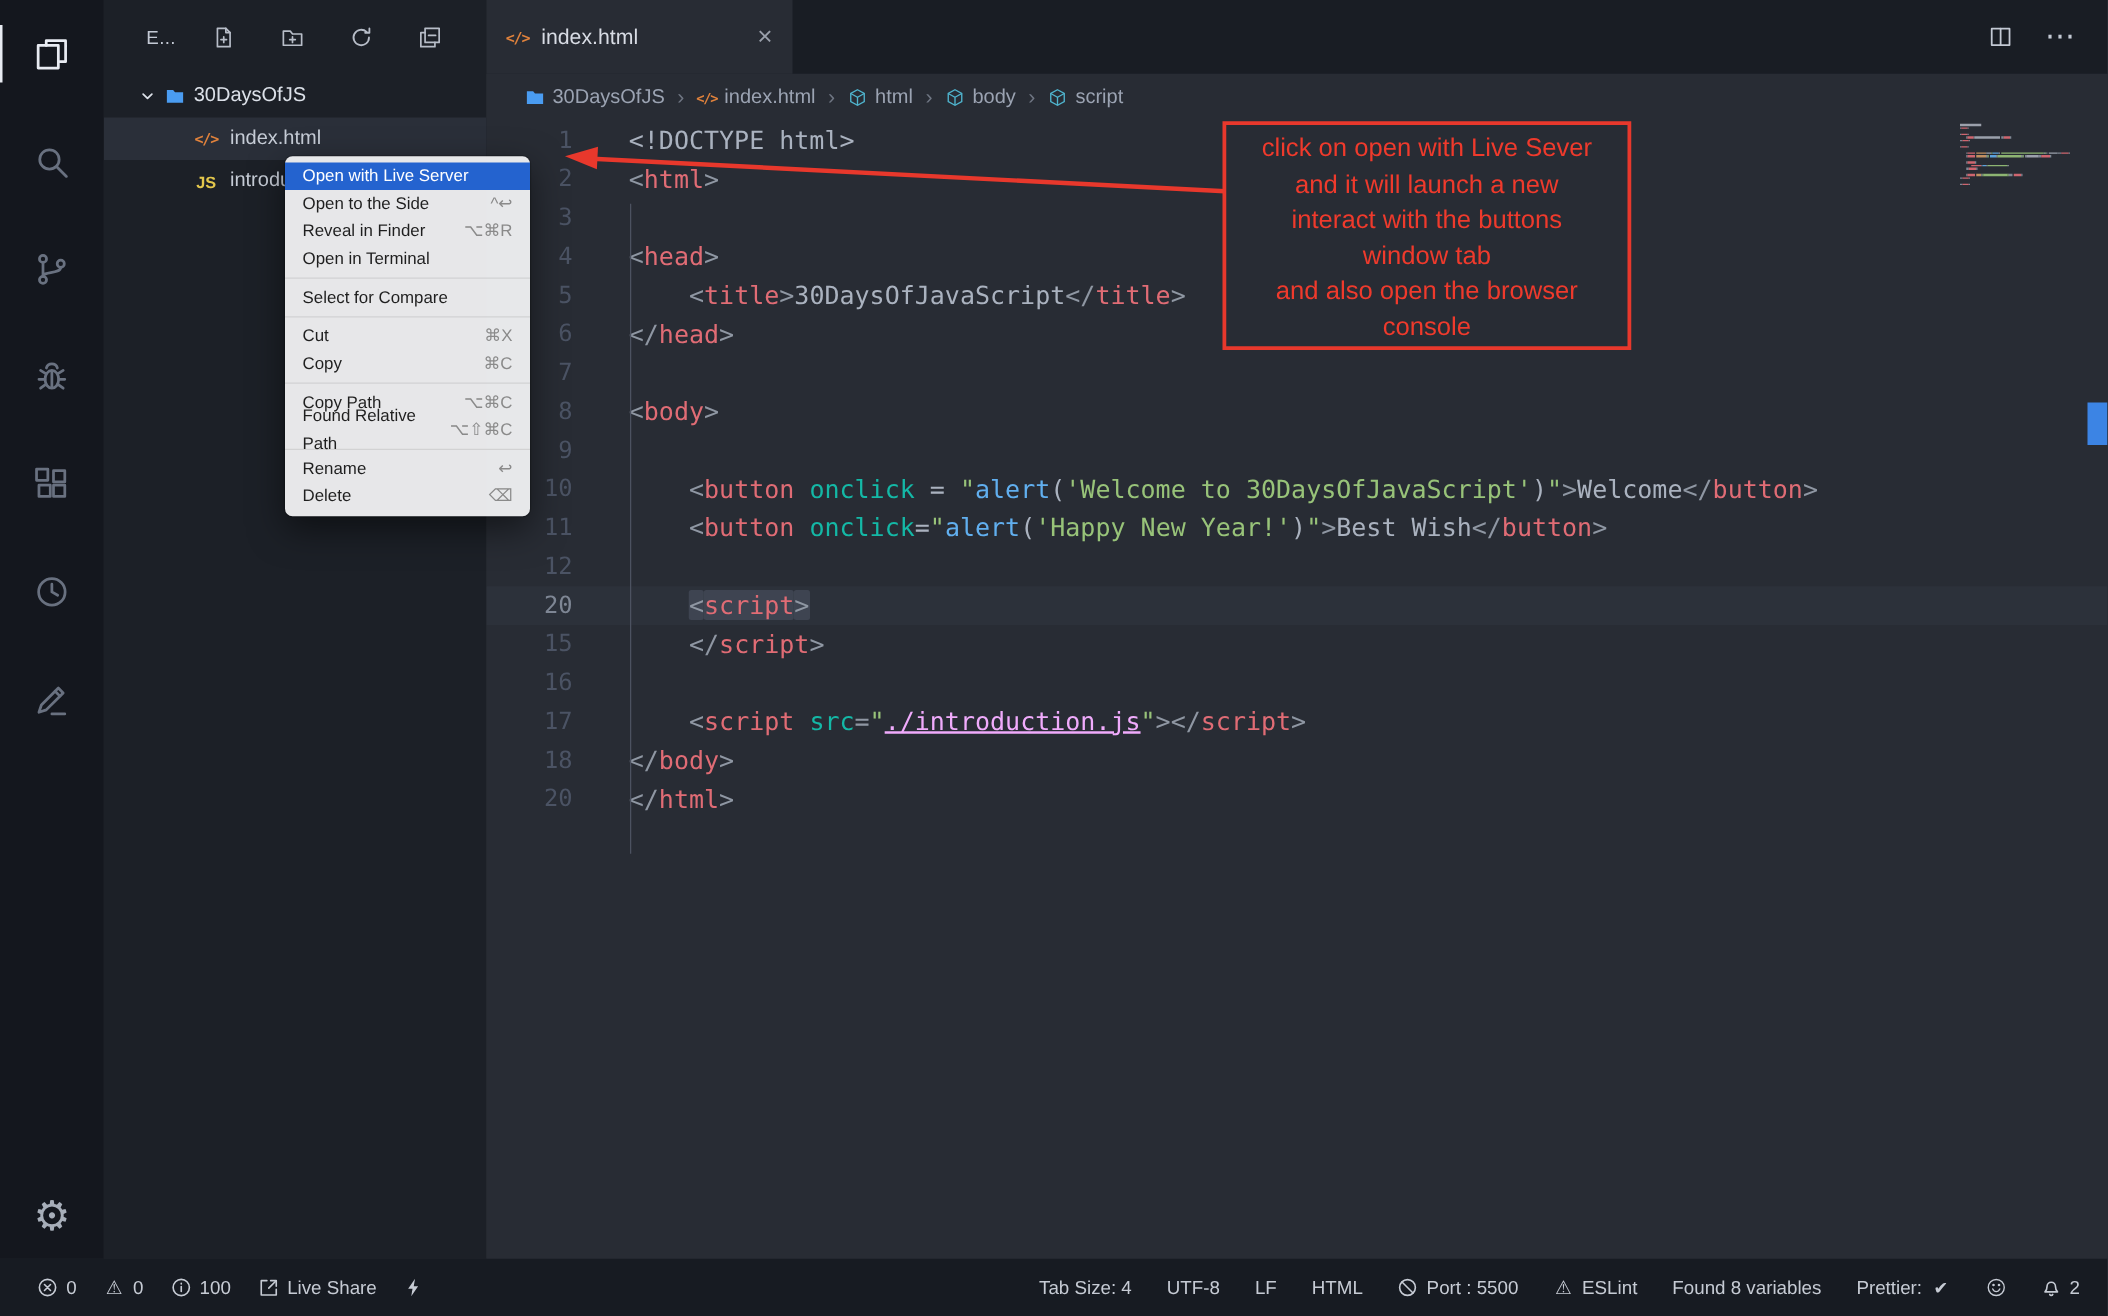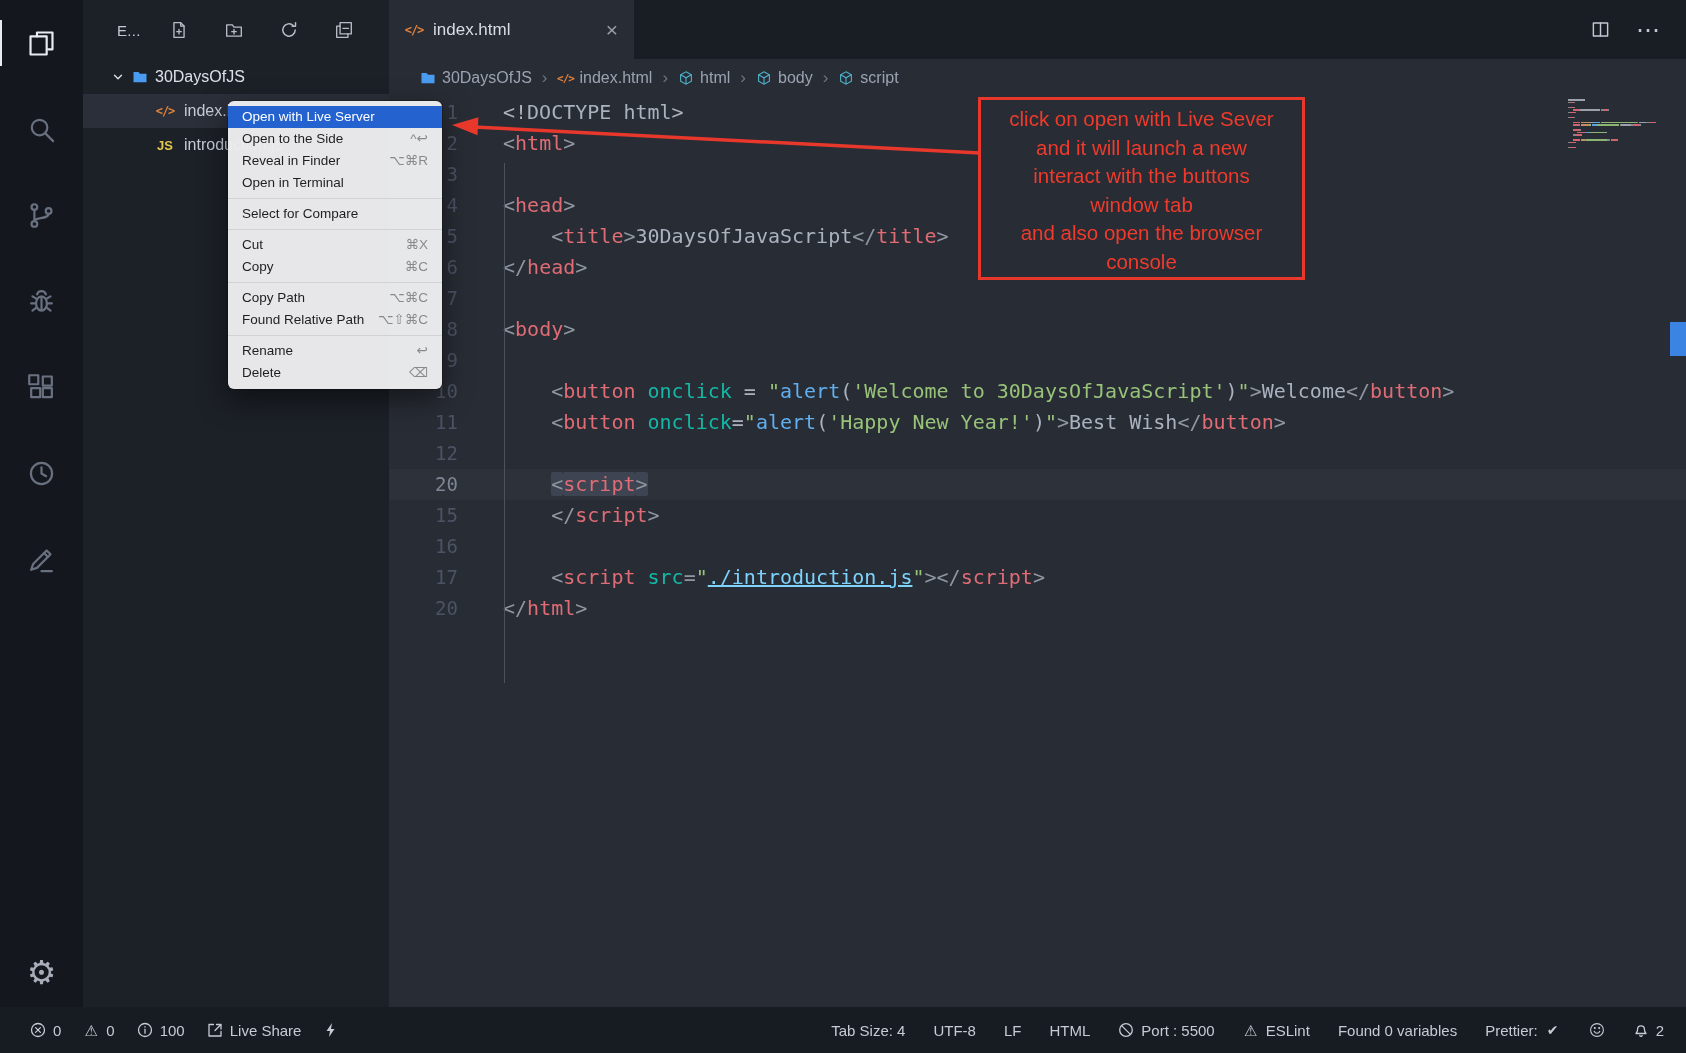--- a/index.html
+++ b/index.html
@@ -50,36 +50,36 @@
   .code-row.active .gutter{color:#7e8694;}
   .code-text{margin-left:45px;}
   .tok-plain{color:#aab2bf;}
   .tok-punc{color:#8f97a3;}
   .tok-tag{color:#e06c75;}
   .tok-attr{color:#14b8a6;}
   .tok-str{color:#98c379;}
   .tok-fn{color:#61afef;}
   .tok-obj{color:#e06c75;}
   .tok-paren{color:#aab2bf;}
-  .tok-link{color:#7dd3fc;text-decoration:underline;}
+  .tok-link{color:#f0abfc;text-decoration:underline;}
   .sel{background:#3e4451;border-radius:2px;}
 
   #minimap{position:absolute;top:2px;right:22px;width:96px;height:54px;cursor:pointer;}
   #overview-marker{position:absolute;right:0;top:225px;width:16px;height:34px;background:#3e8ef7;opacity:.9;}
 
   
   #status-bar{position:absolute;left:0;right:0;bottom:0;height:46px;background:#171b22;display:flex;align-items:center;padding:0 22px 0 30px;color:#c6cbd4;font-size:15px;z-index:6;}
   .sb-group{display:flex;align-items:center;}
   #sb-left{gap:22px;}
   #sb-right{margin-left:auto;gap:28px;}
   .sb-item{display:flex;align-items:center;gap:7px;cursor:pointer;white-space:nowrap;}
   .sb-item .icon{width:16px;height:16px;display:inline-flex;align-items:center;justify-content:center;font-size:15px;}
 
   
-  #context-menu{position:absolute;left:228px;top:101px;width:214px;background:rgba(236,236,238,.98);border-radius:6px;box-shadow:0 10px 28px rgba(0,0,0,.5),0 0 0 1px rgba(0,0,0,.18);padding:5px 0;z-index:50;font-size:13.5px;color:#1f1f1f;}
+  #context-menu{position:absolute;left:228px;top:125px;width:196px;background:rgba(236,236,238,.98);border-radius:6px;box-shadow:0 10px 28px rgba(0,0,0,.5),0 0 0 1px rgba(0,0,0,.18);padding:5px 0;z-index:50;font-size:13.5px;color:#1f1f1f;}
   .menu-item{height:22px;line-height:22px;display:flex;align-items:center;padding:0 14px;cursor:pointer;}
   .menu-item.hl{background:#2463cf;color:#fff;}
   .menu-shortcut{margin-left:auto;color:#8a8a8a;}
   .menu-sep{height:1px;background:#d2d2d3;margin:4px 0;}
 
   
   #annotation-box{position:absolute;left:978px;top:97px;width:327px;height:183px;border:3px solid #e8382c;color:#ef3a2c;font-size:20.5px;line-height:28.5px;text-align:center;padding-top:5px;box-sizing:border-box;z-index:40;}
   #arrow-overlay{position:absolute;inset:0;width:1686px;height:1053px;pointer-events:none;z-index:60;}
   .icon{display:inline-flex;align-items:center;justify-content:center;}
   .icon svg{width:100%;height:100%;display:block;}
@@ -280,20 +280,21 @@
           <div class="code-row"><span class="gutter">7</span><span class="code-text"></span></div>
           <div class="code-row"><span class="gutter">8</span><span class="code-text"><span class="tok-punc">&lt;</span><span class="tok-tag">body</span><span class="tok-punc">&gt;</span></span></div>
           <div class="code-row"><span class="gutter">9</span><span class="code-text"></span></div>
           <div class="code-row"><span class="gutter">10</span><span class="code-text"><span class="tok-plain">    </span><span class="tok-punc">&lt;</span><span class="tok-tag">button</span><span class="tok-plain"> </span><span class="tok-attr">onclick</span><span class="tok-plain"> = </span><span class="tok-str">"</span><span class="tok-fn">alert</span><span class="tok-paren">(</span><span class="tok-str">'Welcome to 30DaysOfJavaScript'</span><span class="tok-paren">)</span><span class="tok-str">"</span><span class="tok-punc">&gt;</span><span class="tok-plain">Welcome</span><span class="tok-punc">&lt;/</span><span class="tok-tag">button</span><span class="tok-punc">&gt;</span></span></div>
           <div class="code-row"><span class="gutter">11</span><span class="code-text"><span class="tok-plain">    </span><span class="tok-punc">&lt;</span><span class="tok-tag">button</span><span class="tok-plain"> </span><span class="tok-attr">onclick</span><span class="tok-plain">=</span><span class="tok-str">"</span><span class="tok-fn">alert</span><span class="tok-paren">(</span><span class="tok-str">'Happy New Year!'</span><span class="tok-paren">)</span><span class="tok-str">"</span><span class="tok-punc">&gt;</span><span class="tok-plain">Best Wish</span><span class="tok-punc">&lt;/</span><span class="tok-tag">button</span><span class="tok-punc">&gt;</span></span></div>
           <div class="code-row"><span class="gutter">12</span><span class="code-text"></span></div>
           <div class="code-row active"><span class="gutter">20</span><span class="code-text"><span class="tok-plain">    </span><span class="tok-punc sel">&lt;</span><span class="tok-tag sel">script</span><span class="tok-punc sel">&gt;</span></span></div>
           <div class="code-row"><span class="gutter">15</span><span class="code-text"><span class="tok-plain">    </span><span class="tok-punc">&lt;/</span><span class="tok-tag">script</span><span class="tok-punc">&gt;</span></span></div>
           <div class="code-row"><span class="gutter">16</span><span class="code-text"></span></div>
           <div class="code-row"><span class="gutter">17</span><span class="code-text"><span class="tok-plain">    </span><span class="tok-punc">&lt;</span><span class="tok-tag">script</span><span class="tok-plain"> </span><span class="tok-attr">src</span><span class="tok-punc">=</span><span class="tok-str">"</span><span class="tok-link">./introduction.js</span><span class="tok-str">"</span><span class="tok-punc">&gt;</span><span class="tok-punc">&lt;/</span><span class="tok-tag">script</span><span class="tok-punc">&gt;</span></span></div>
+          <div class="code-row"><span class="gutter">18</span><span class="code-text"><span class="tok-punc">&lt;/</span><span class="tok-tag">body</span><span class="tok-punc">&gt;</span></span></div>
           <div class="code-row"><span class="gutter">20</span><span class="code-text"><span class="tok-punc">&lt;/</span><span class="tok-tag">html</span><span class="tok-punc">&gt;</span></span></div>
         </div>
       <div id="minimap">
           <div style="position: absolute; left: 0px; top: 0px; width: 16.8px; height: 1.7px; background: rgb(167, 173, 184); opacity: 0.9;"></div>
           <div style="position: absolute; left: 0px; top: 2.5px; width: 1.1px; height: 1.7px; background: rgb(138, 145, 157); opacity: 0.9;"></div>
           <div style="position: absolute; left: 1.1px; top: 2.5px; width: 4.5px; height: 1.7px; background: rgb(224, 108, 117); opacity: 0.9;"></div>
           <div style="position: absolute; left: 5.6px; top: 2.5px; width: 1.1px; height: 1.7px; background: rgb(138, 145, 157); opacity: 0.9;"></div>
           <div style="position: absolute; left: 0px; top: 7.5px; width: 1.1px; height: 1.7px; background: rgb(138, 145, 157); opacity: 0.9;"></div>
           <div style="position: absolute; left: 1.1px; top: 7.5px; width: 4.5px; height: 1.7px; background: rgb(224, 108, 117); opacity: 0.9;"></div>
           <div style="position: absolute; left: 5.6px; top: 7.5px; width: 1.1px; height: 1.7px; background: rgb(138, 145, 157); opacity: 0.9;"></div>
@@ -440,21 +441,21 @@
           </span>
           <span>Port : 5500</span>
         </div>
         <div class="sb-item">
           <span class="icon">
             <span style="font-size:15px;line-height:1">⚠</span>
           </span>
           <span>ESLint</span>
         </div>
         <div class="sb-item">
-          <span>Found 0 variables</span>
+          <span>Found 8 variables</span>
         </div>
         <div class="sb-item">
           <span>Prettier:</span>
           <span class="icon">
             <span style="font-size:14px;line-height:1">✔</span>
           </span>
         </div>
         <div class="sb-item">
           <span class="icon">
             <svg viewBox="0 0 16 16" fill="none" stroke="currentColor" stroke-width="1.1" stroke-linecap="round" stroke-linejoin="round">

